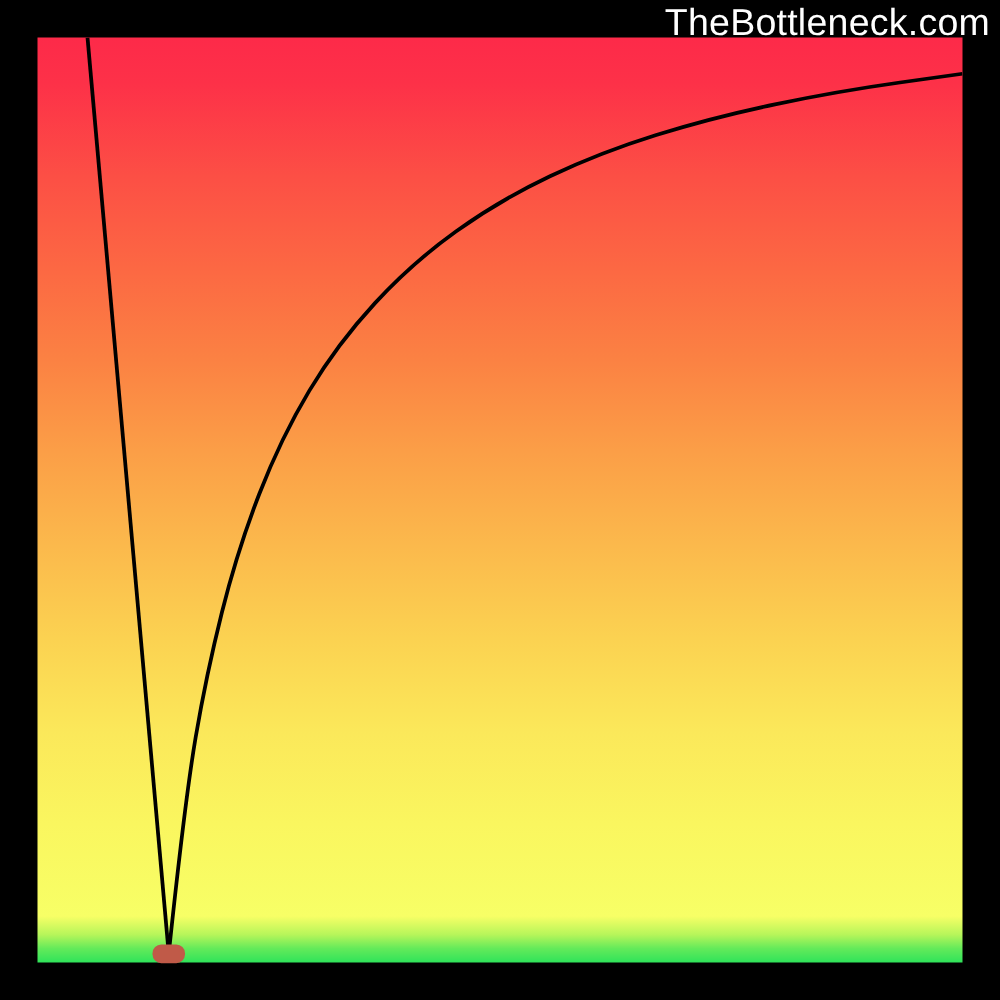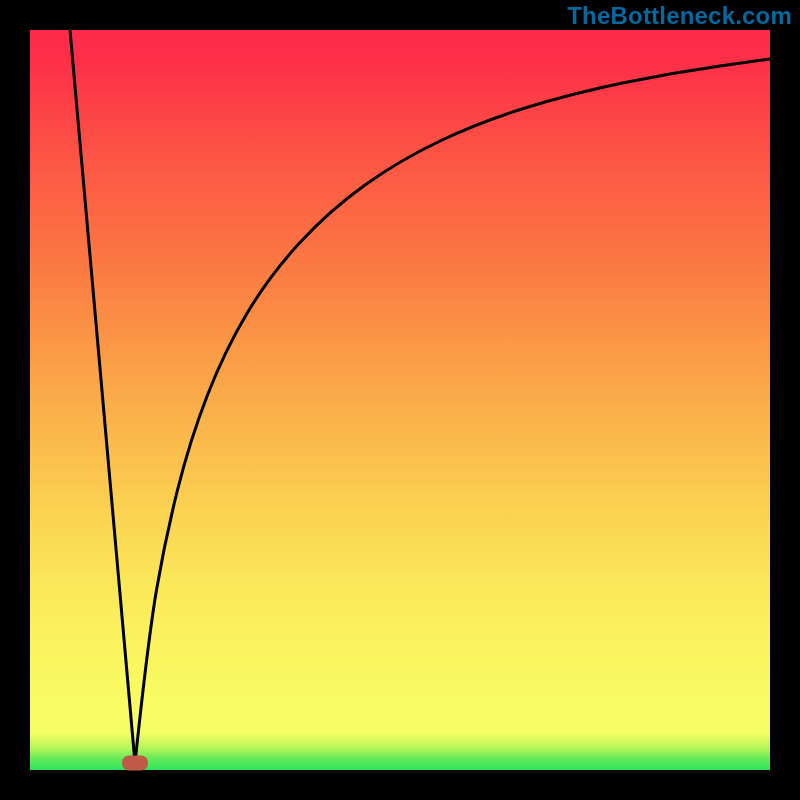--- a/index.html
+++ b/index.html
@@ -51,24 +51,24 @@
     width: 26px;
     height: 15px;
     background: #c05a48;
     border-radius: 7px;
     transform: translate(-50%, -50%);
   }
   .watermark {
     position: absolute;
     top: 2px;
     right: 8px;
-    color: #0369a1;
-    font-size: 24px;
+    color: #ffffff;
+    font-size: 30px;
     letter-spacing: 0.2px;
-    font-weight: 700;
+    font-weight: 400;
   }
 </style>
 </head>
 <body>
 
 <div class="frame">
   <div class="plot-area">
     <svg class="curves" viewBox="0 0 740 740" preserveAspectRatio="none">
       <path d="M 40 0 L 105 733" fill="none" stroke="#000" stroke-width="3"></path>
       <path d="M 105 733 Q 118 610 126.5 560 Q 135 510 147.5 460 Q 160 410 177.5 365 Q 195 320 217.5 282.5 Q 240 245 270 212.5 Q 300 180 335 155 Q 370 130 410 111 Q 450 92 495 78 Q 540 64 590 53.5 Q 640 43 690 36 T 740 29" fill="none" stroke="#000" stroke-width="3"></path>

